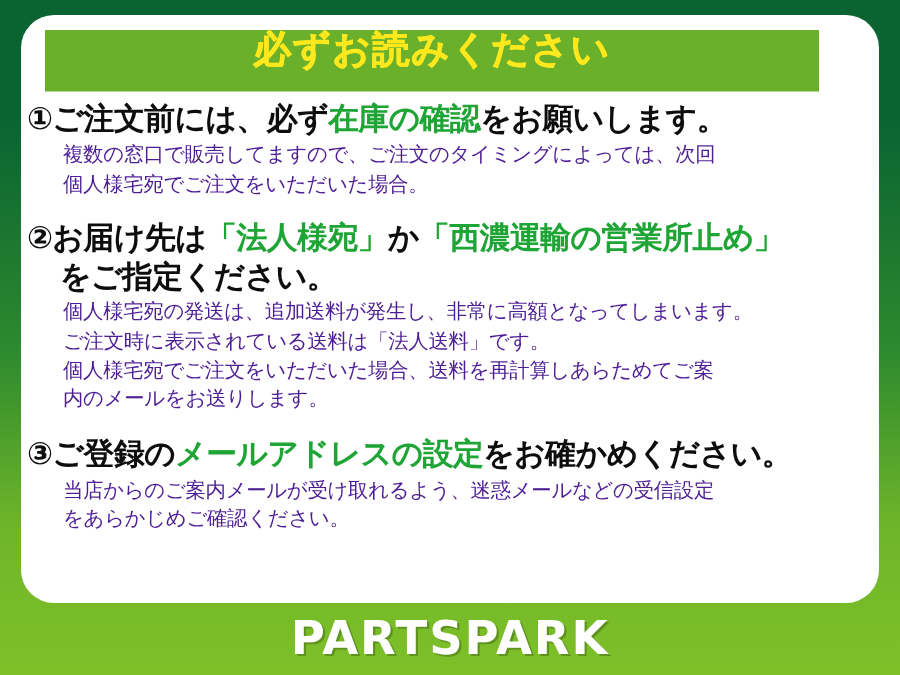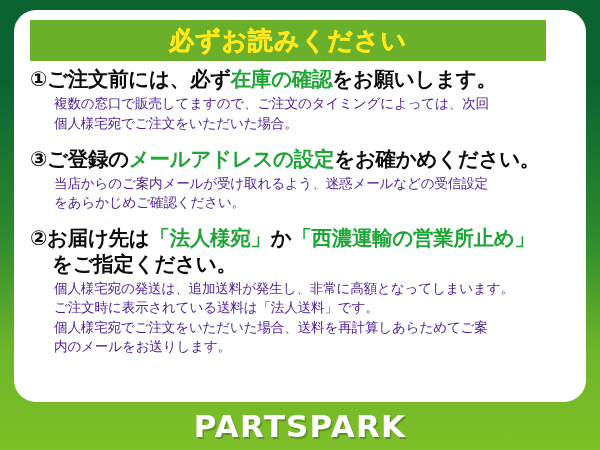--- a/index.html
+++ b/index.html
@@ -43,40 +43,40 @@
 
   
   #header-bar {
     position: absolute;
     left: 16px;
     top: 10px;
     width: 516px;
     height: 41px;
     background: #6ab02a;
     display: flex;
-    align-items: center;
+    align-items: flex-start;
     justify-content: center;
   }
   #header-title {
     color: #ffe81c;
     font-size: 25px;
     font-weight: bold;
     letter-spacing: 1px;
     line-height: 1;
     white-space: nowrap;
     -webkit-text-stroke: 0.4px #ffe81c;
   }
 
   
   #content {
     position: absolute;
     left: 0;
     top: 56px;
     width: 572px;
-    padding: 0 14px 0 16px;
+    padding: 0 14px 0 4px;
     box-sizing: border-box;
   }
 
   .notice-item {
     margin-bottom: 2px;
   }
 
   .item-heading {
     font-size: 20.5px;
     font-weight: bold;
@@ -143,43 +143,43 @@
       <div class="notice-item" id="item-1">
         <div class="item-heading">
           <span>①ご注文前には、必ず</span><span class="hl">在庫の確認</span><span>をお願いします。</span>
         </div>
         <div class="item-body">
           <div>複数の窓口で販売してますので、ご注文のタイミングによっては、次回</div>
           <div>個人様宅宛でご注文をいただいた場合。</div>
         </div>
       </div>
 
-      <div class="notice-item" id="item-3">
-        <div class="item-heading">
-          <span>③ご登録の</span><span class="hl">メールアドレスの設定</span><span>をお確かめください。</span>
-        </div>
-        <div class="item-body">
-          <div>当店からのご案内メールが受け取れるよう、迷惑メールなどの受信設定</div>
-          <div>をあらかじめご確認ください。</div>
-        </div>
-      </div>
-
       <div class="notice-item" id="item-2">
         <div class="item-heading">
           <span>②お届け先は</span><span class="hl">「法人様宛」</span><span>か</span><span class="hl">「西濃運輸の営業所止め」</span>
         </div>
         <div class="item-heading wrap-line">をご指定ください。</div>
         <div class="item-body">
           <div>個人様宅宛の発送は、追加送料が発生し、非常に高額となってしまいます。</div>
           <div>ご注文時に表示されている送料は「法人送料」です。</div>
           <div>個人様宅宛でご注文をいただいた場合、送料を再計算しあらためてご案</div>
           <div>内のメールをお送りします。</div>
         </div>
       </div>
 
+      <div class="notice-item" id="item-3">
+        <div class="item-heading">
+          <span>③ご登録の</span><span class="hl">メールアドレスの設定</span><span>をお確かめください。</span>
+        </div>
+        <div class="item-body">
+          <div>当店からのご案内メールが受け取れるよう、迷惑メールなどの受信設定</div>
+          <div>をあらかじめご確認ください。</div>
+        </div>
+      </div>
+
     </div>
   </div>
 
   <div id="footer">
     <span id="brand-logo">PARTSPARK</span>
   </div>
 
 </div>
 
 </body></html>

